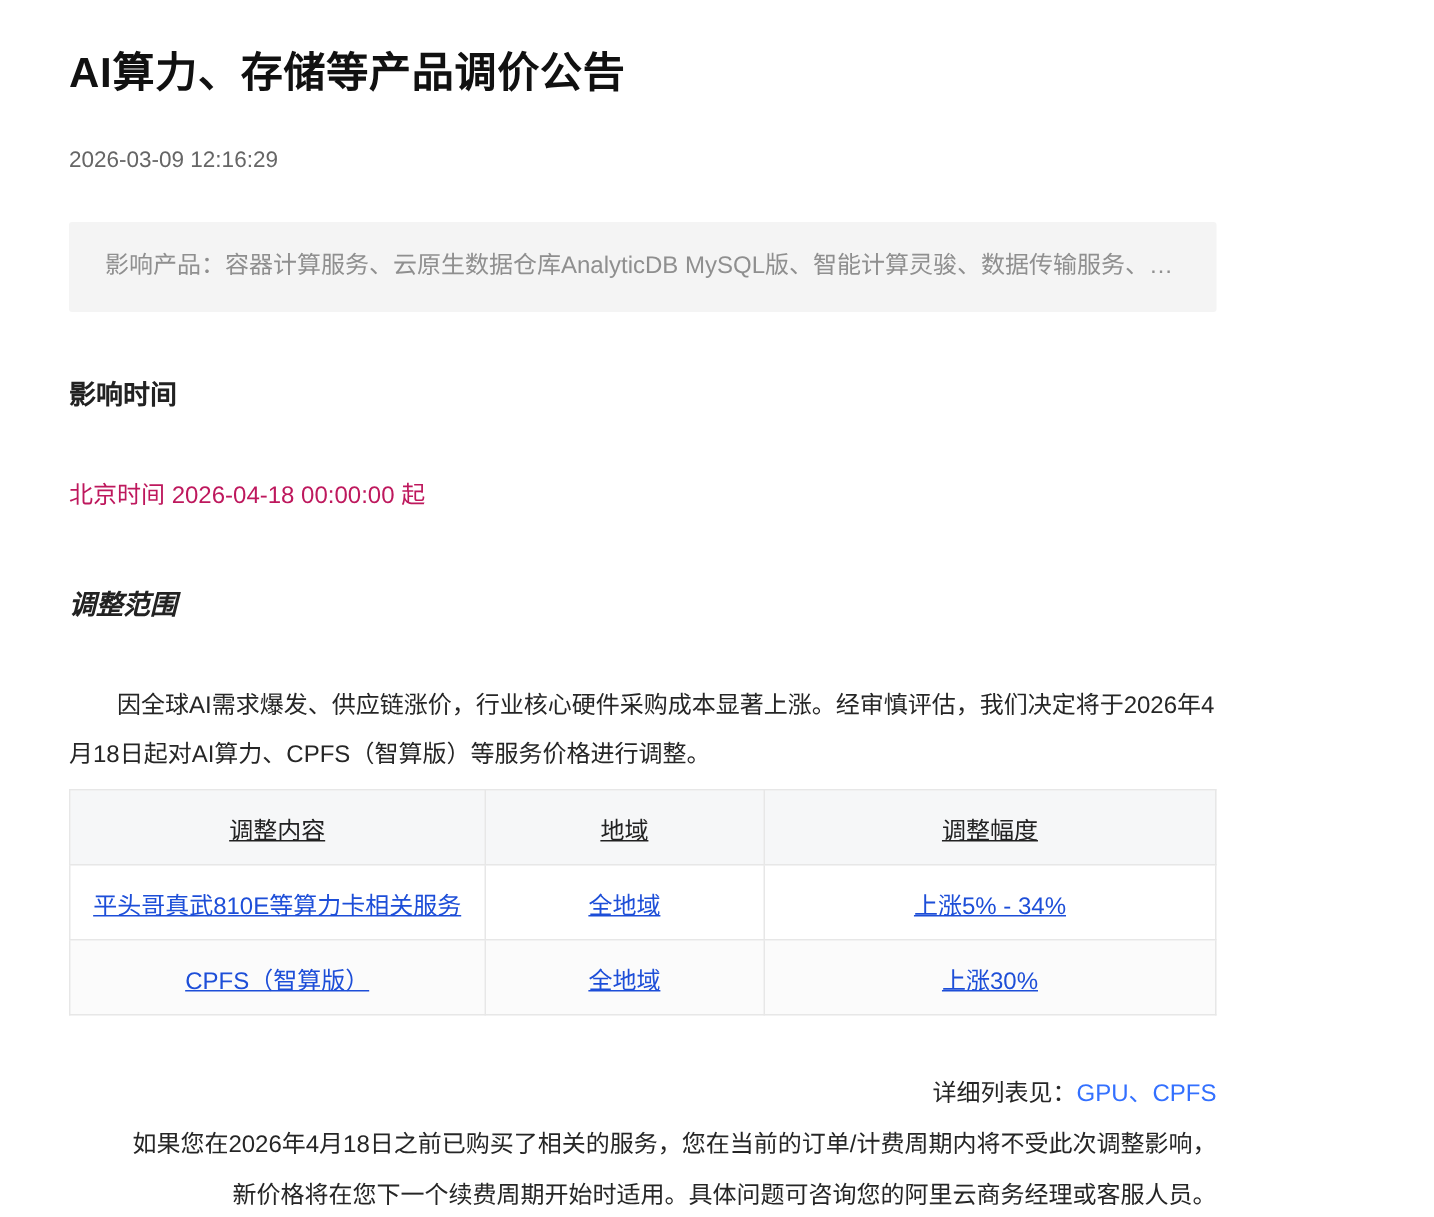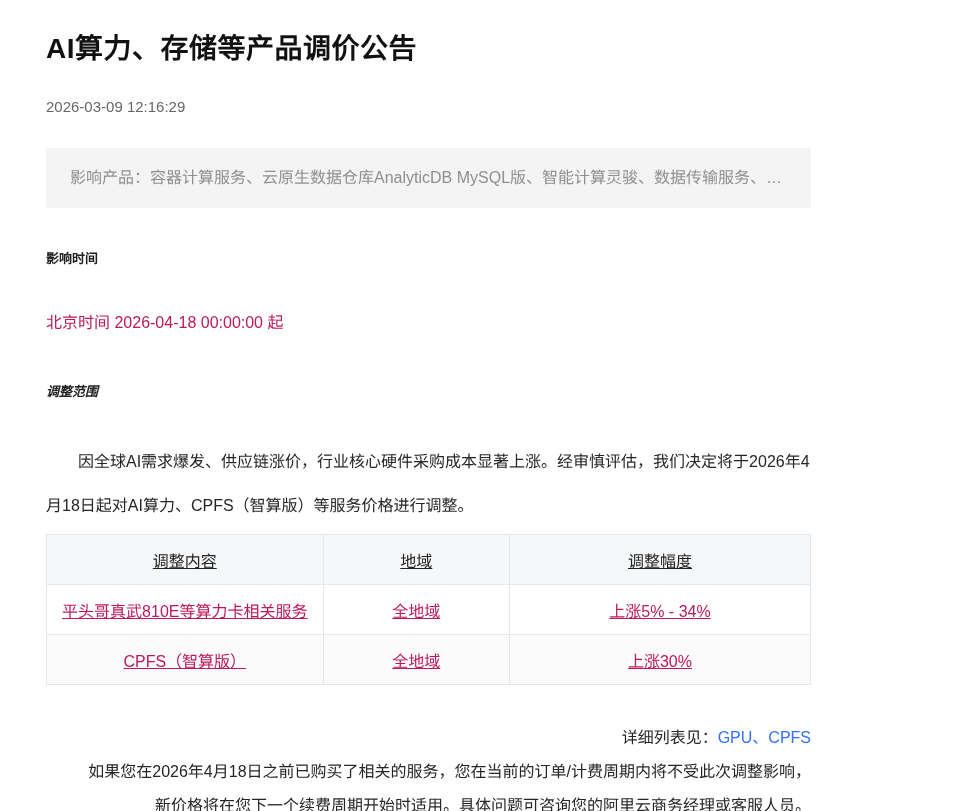--- a/index.html
+++ b/index.html
@@ -34,34 +34,34 @@
     border-radius: 2px;
     color: #8f8f8f;
     font-size: 16px;
     padding: 0 24px;
     white-space: nowrap;
     overflow: hidden;
     text-overflow: ellipsis;
     margin-bottom: 40px;
   }
   .section-heading {
-    font-size: 13px;
+    font-size: 18px;
     font-weight: 600;
     color: #222222;
     margin-bottom: 42px;
   }
   .section-heading.scope { margin-bottom: 40px; font-style: italic; }
   .impact-body {
     font-size: 16px;
     color: #be185d;
     margin-bottom: 48px;
   }
   .para {
     font-size: 16px;
-    line-height: 44px;
+    line-height: 33px;
     color: #262626;
     text-indent: 2em;
   }
   .intro-para { margin-bottom: 6px; }
   table.price-table {
     width: 100%;
     border-collapse: collapse;
     table-layout: fixed;
     margin-bottom: 36px;
   }
@@ -72,21 +72,21 @@
     text-align: center;
     vertical-align: middle;
     font-size: 16px;
     text-decoration: underline;
   }
   table.price-table th {
     background: #f6f7f8;
     font-weight: 500;
     color: #222222;
   }
-  table.price-table td { color: #be185d; background: #ffffff; }
+  table.price-table td { color: #1d4ed8; background: #ffffff; }
   table.price-table tr.alt td { background: #fbfbfb; }
   .col-content { width: 36.2%; }
   .col-region  { width: 24.4%; }
   .col-range   { width: 39.4%; }
   .bottom-block .para { line-height: 34px; text-align: right; }
   a.doc-link {
     color: #3370ff;
     text-decoration: none;
     cursor: pointer;
   }

